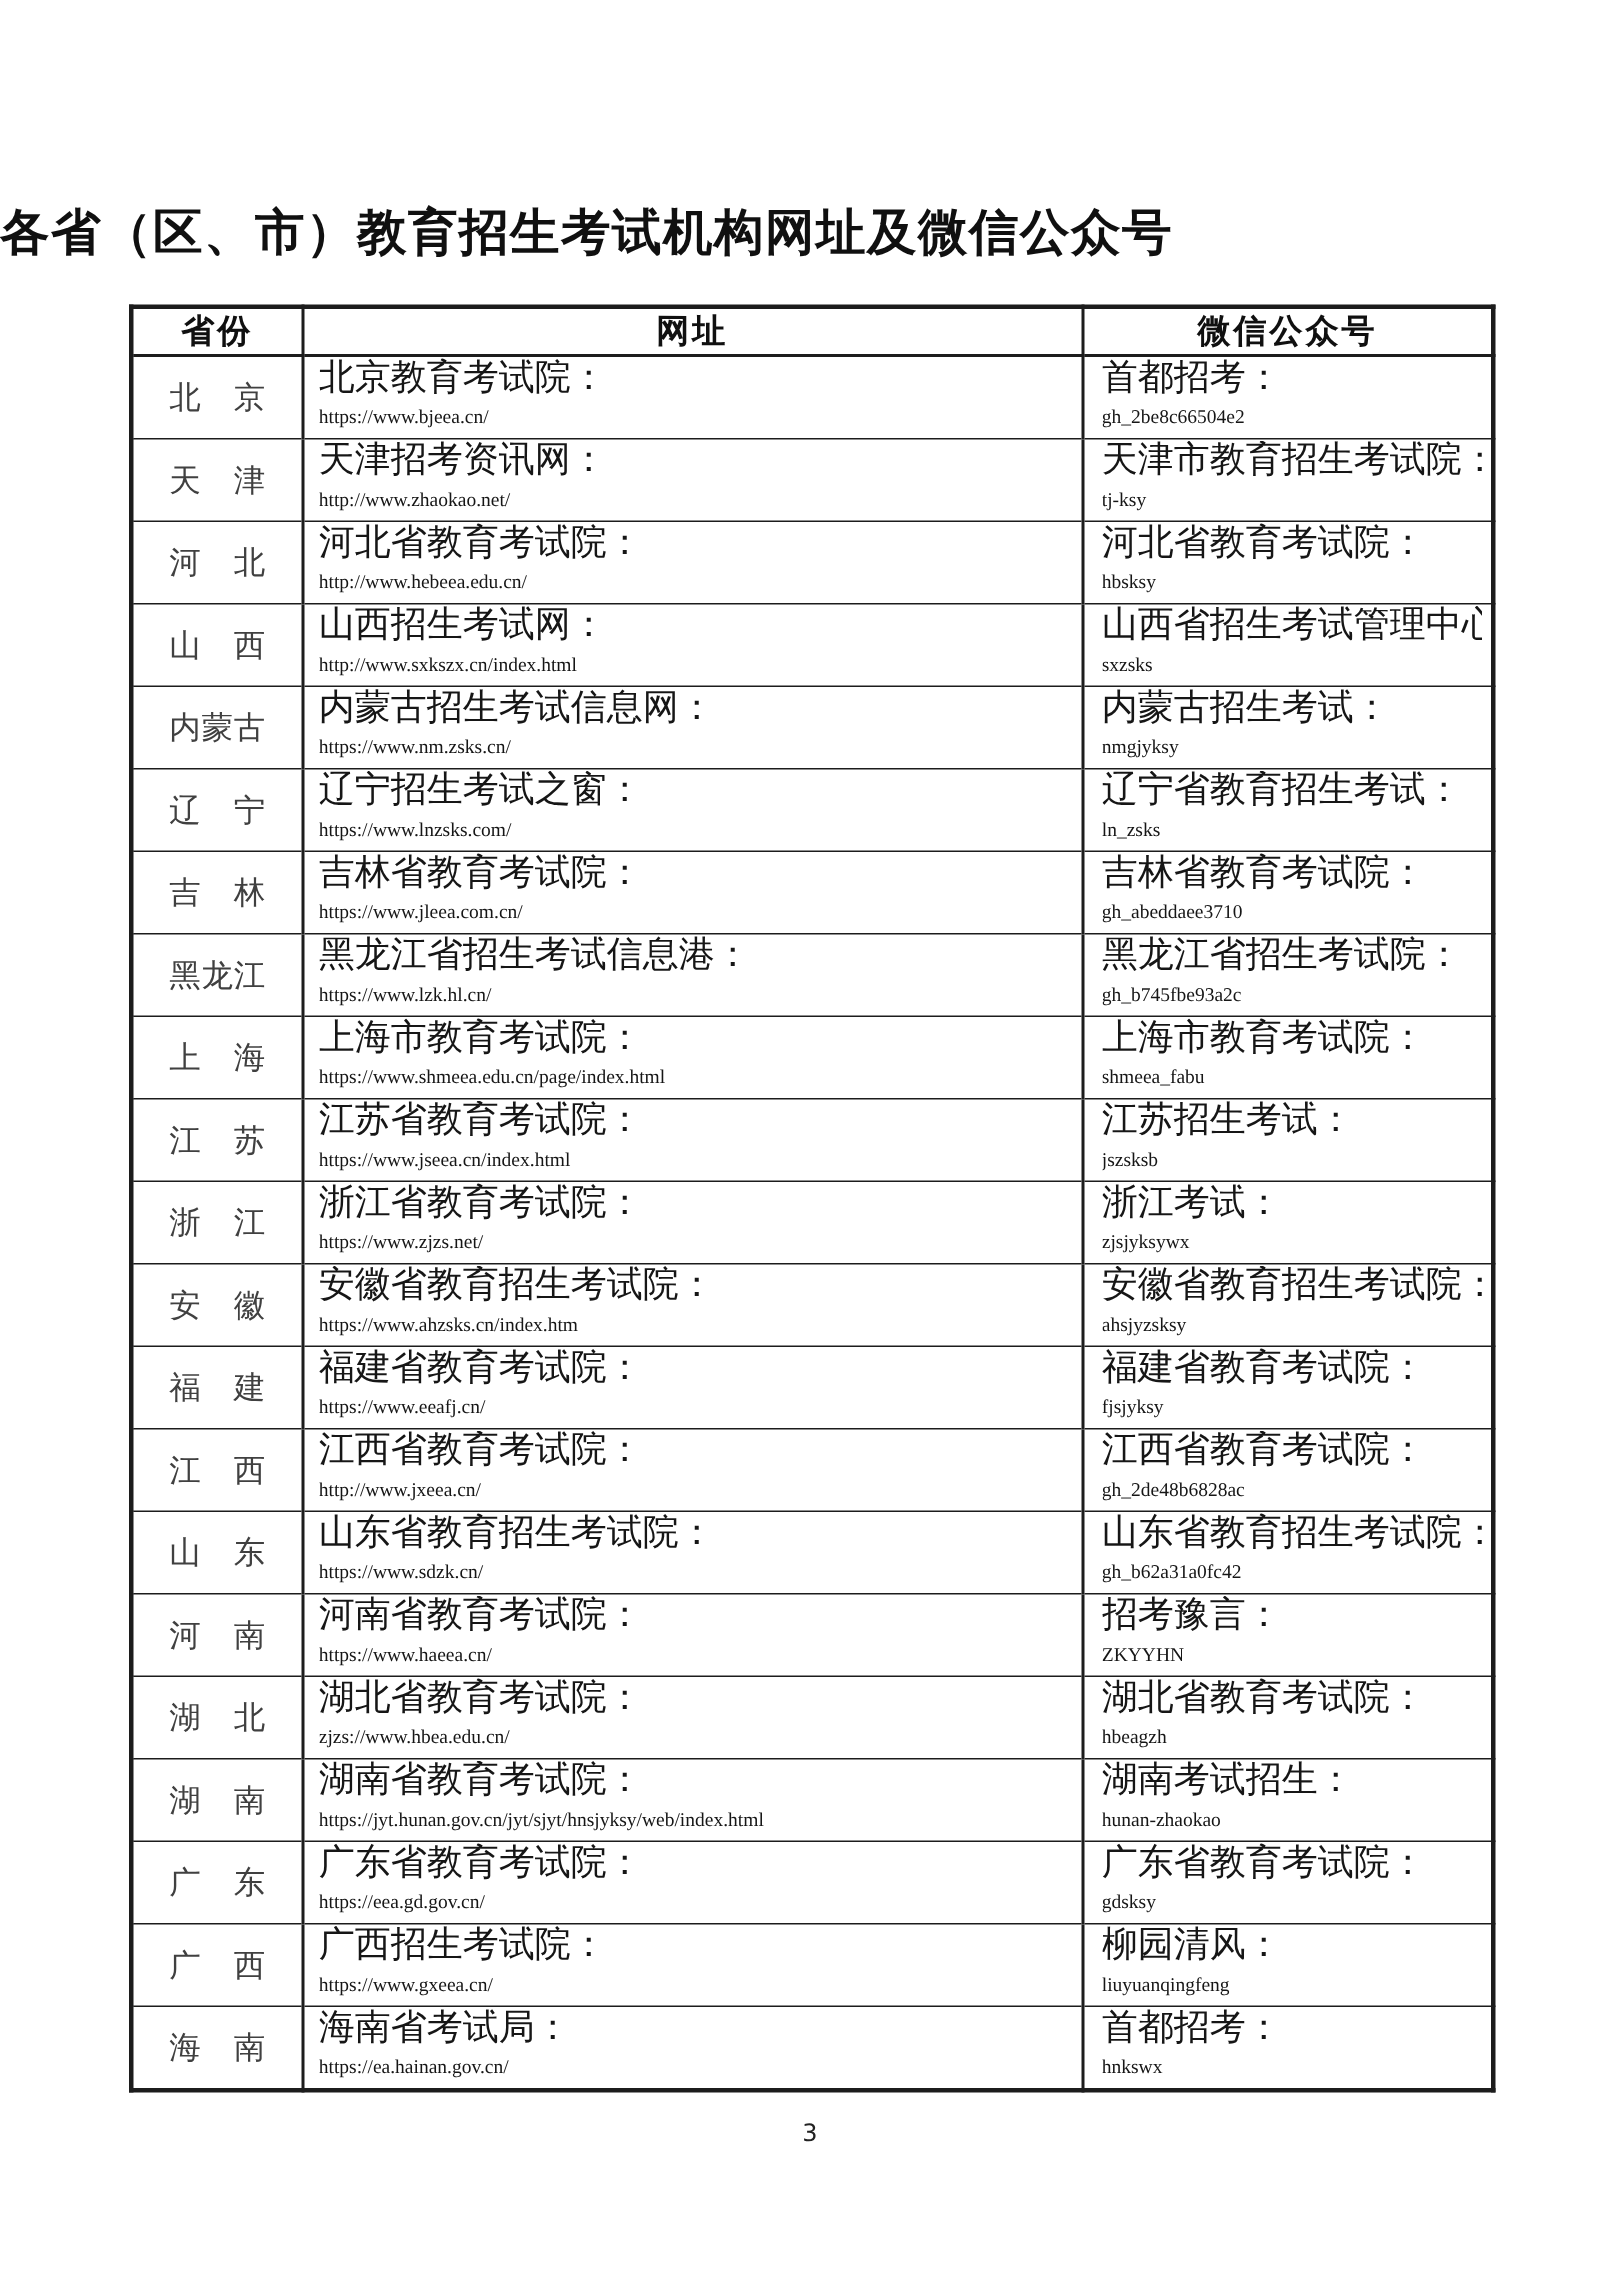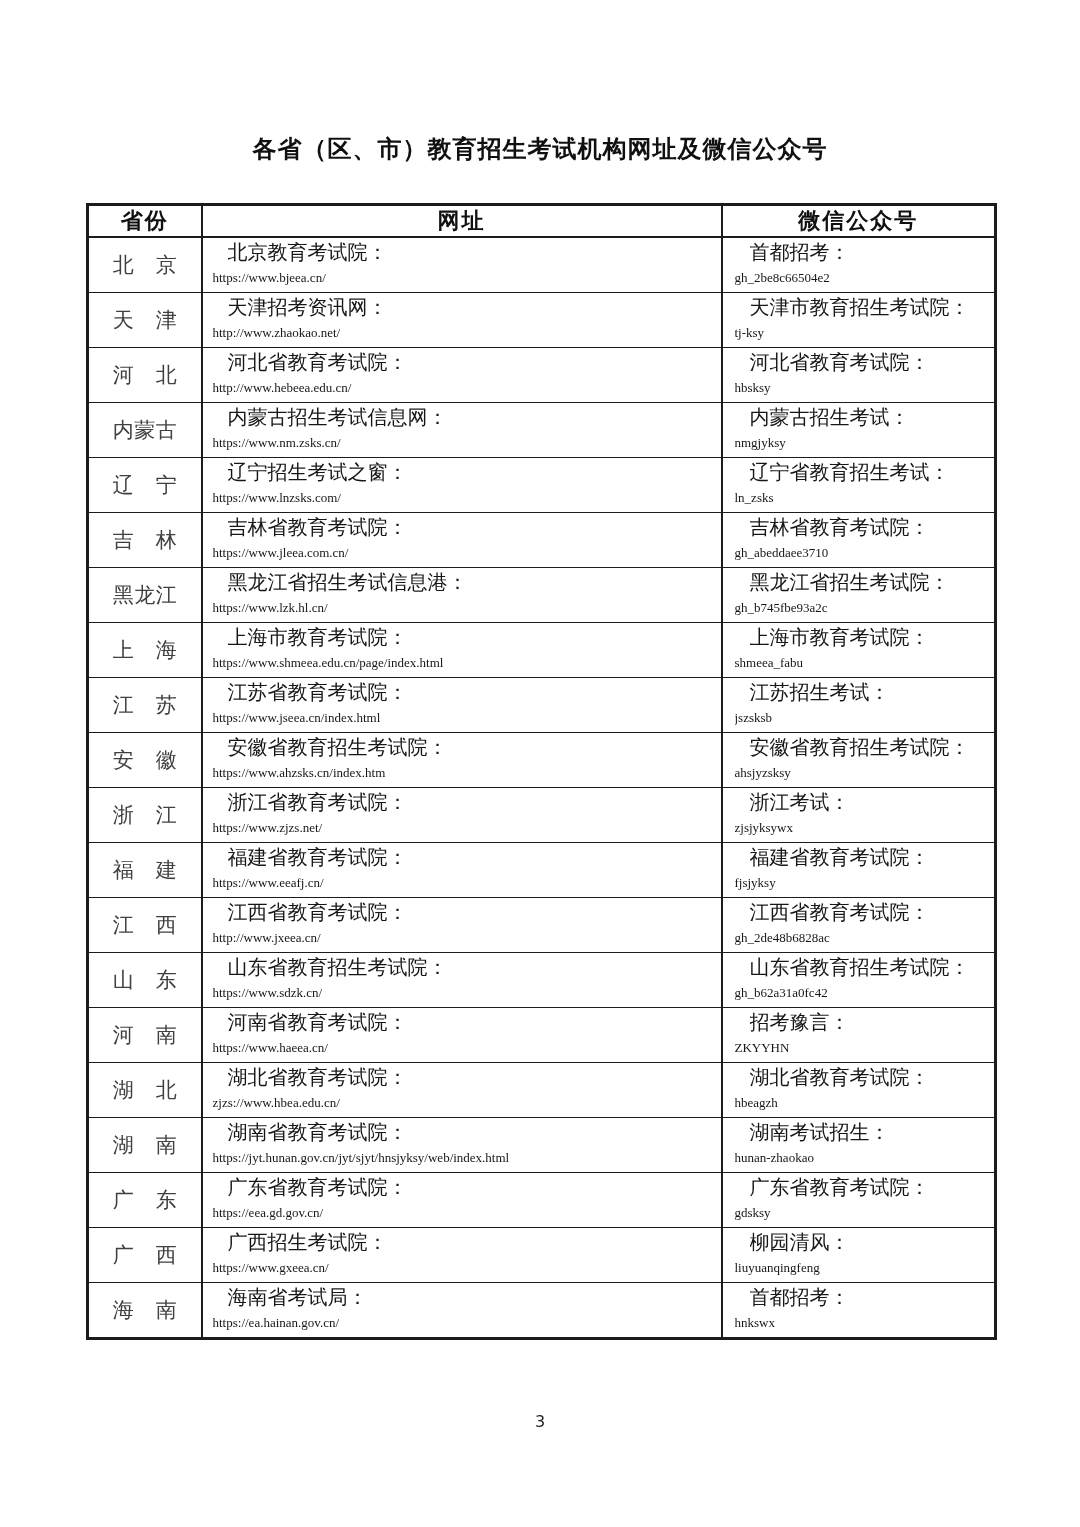--- a/index.html
+++ b/index.html
@@ -12,22 +12,22 @@
     color: #161616;
     font-family: "Liberation Serif", "DejaVu Serif", serif;
     overflow: hidden;
   }
   .title {
     position: absolute;
     top: 133px;
     left: 0;
     width: 100%;
     margin: 0;
-    text-align: center;
-    font-size: 24px;
+    text-align: left;
+    font-size: 33px;
     font-weight: 700;
     letter-spacing: 1px;
     color: #101010;
     font-family: "Liberation Serif", "DejaVu Serif", serif;
   }
   table.doc-table {
     position: absolute;
     left: 86px;
     top: 203px;
     width: 908px;
@@ -64,21 +64,21 @@
     text-align-last: justify;
     color: #404040;
   }
   td.site-cell  { padding: 1px 6px 1px 10px; }
   td.wechat-cell{ padding: 1px 6px 1px 12px; }
   .line {
     line-height: 26px;
     white-space: nowrap;
     overflow: hidden;
   }
-  .line.cn { font-size: 20px; margin-left: 15px; }
+  .line.cn { font-size: 24px; }
   .line.latin { font-size: 13px; letter-spacing: 0; }
   .page-number {
     position: absolute;
     top: 1412px;
     left: 0;
     width: 100%;
     text-align: center;
     font-size: 16px;
     color: #222;
     font-family: "DejaVu Sans", "Liberation Sans", sans-serif;
@@ -140,20 +140,33 @@
     <td class="site-cell">
       <div class="line cn">河北省教育考试院：</div>
       <div class="line latin">http://www.hebeea.edu.cn/</div>
     </td>
     <td class="wechat-cell">
       <div class="line cn">河北省教育考试院：</div>
       <div class="line latin">hbsksy</div>
     </td>
   </tr>
 
+  <tr>
+    <td class="province-cell">
+      <span class="province">山西</span>
+    </td>
+    <td class="site-cell">
+      <div class="line cn">山西招生考试网：</div>
+      <div class="line latin">http://www.sxkszx.cn/index.html</div>
+    </td>
+    <td class="wechat-cell">
+      <div class="line cn">山西省招生考试管理中心：</div>
+      <div class="line latin">sxzsks</div>
+    </td>
+  </tr>
 
   <tr>
     <td class="province-cell">
       <span class="province">内蒙古</span>
     </td>
     <td class="site-cell">
       <div class="line cn">内蒙古招生考试信息网：</div>
       <div class="line latin">https://www.nm.zsks.cn/</div>
     </td>
     <td class="wechat-cell">
@@ -227,48 +240,48 @@
       <div class="line latin">https://www.jseea.cn/index.html</div>
     </td>
     <td class="wechat-cell">
       <div class="line cn">江苏招生考试：</div>
       <div class="line latin">jszsksb</div>
     </td>
   </tr>
 
   <tr>
     <td class="province-cell">
+      <span class="province">浙江</span>
+    </td>
+    <td class="site-cell">
+      <div class="line cn">浙江省教育考试院：</div>
+      <div class="line latin">https://www.zjzs.net/</div>
+    </td>
+    <td class="wechat-cell">
+      <div class="line cn">浙江考试：</div>
+      <div class="line latin">zjsjyksywx</div>
+    </td>
+  </tr>
+
+  <tr>
+    <td class="province-cell">
       <span class="province">安徽</span>
     </td>
     <td class="site-cell">
       <div class="line cn">安徽省教育招生考试院：</div>
       <div class="line latin">https://www.ahzsks.cn/index.htm</div>
     </td>
     <td class="wechat-cell">
       <div class="line cn">安徽省教育招生考试院：</div>
       <div class="line latin">ahsjyzsksy</div>
     </td>
   </tr>
 
   <tr>
     <td class="province-cell">
-      <span class="province">浙江</span>
-    </td>
-    <td class="site-cell">
-      <div class="line cn">浙江省教育考试院：</div>
-      <div class="line latin">https://www.zjzs.net/</div>
-    </td>
-    <td class="wechat-cell">
-      <div class="line cn">浙江考试：</div>
-      <div class="line latin">zjsjyksywx</div>
-    </td>
-  </tr>
-
-  <tr>
-    <td class="province-cell">
       <span class="province">福建</span>
     </td>
     <td class="site-cell">
       <div class="line cn">福建省教育考试院：</div>
       <div class="line latin">https://www.eeafj.cn/</div>
     </td>
     <td class="wechat-cell">
       <div class="line cn">福建省教育考试院：</div>
       <div class="line latin">fjsjyksy</div>
     </td>

